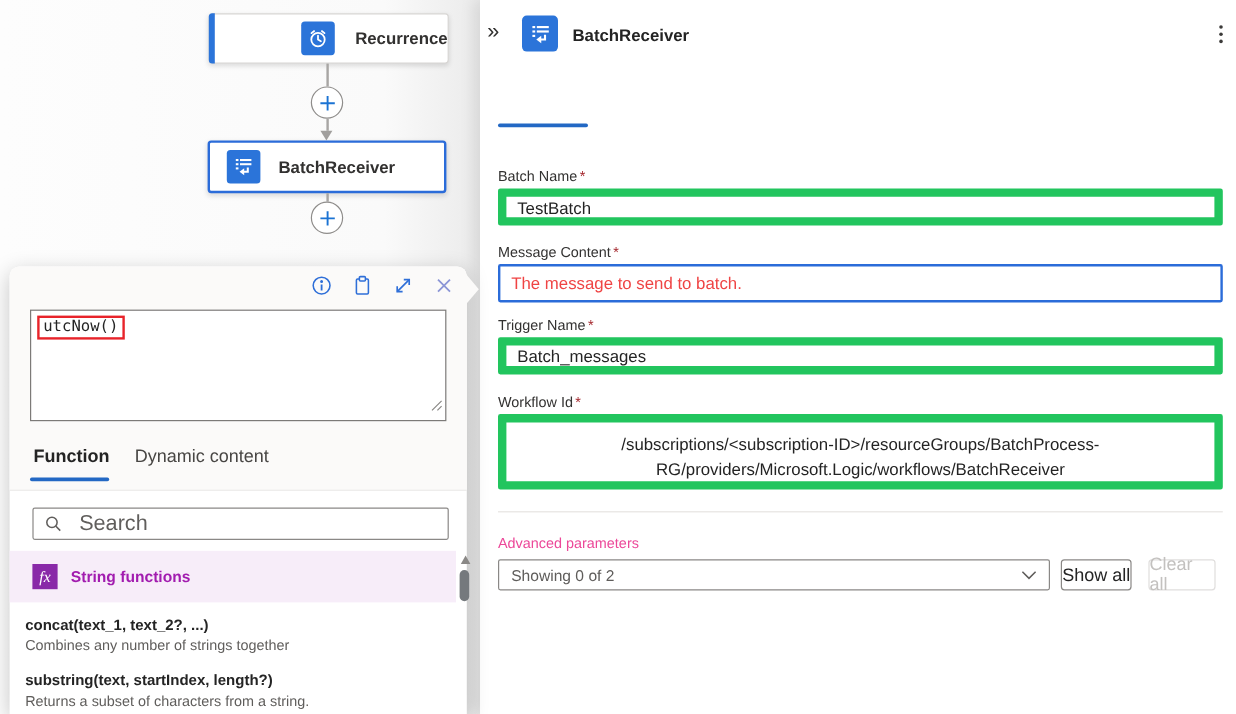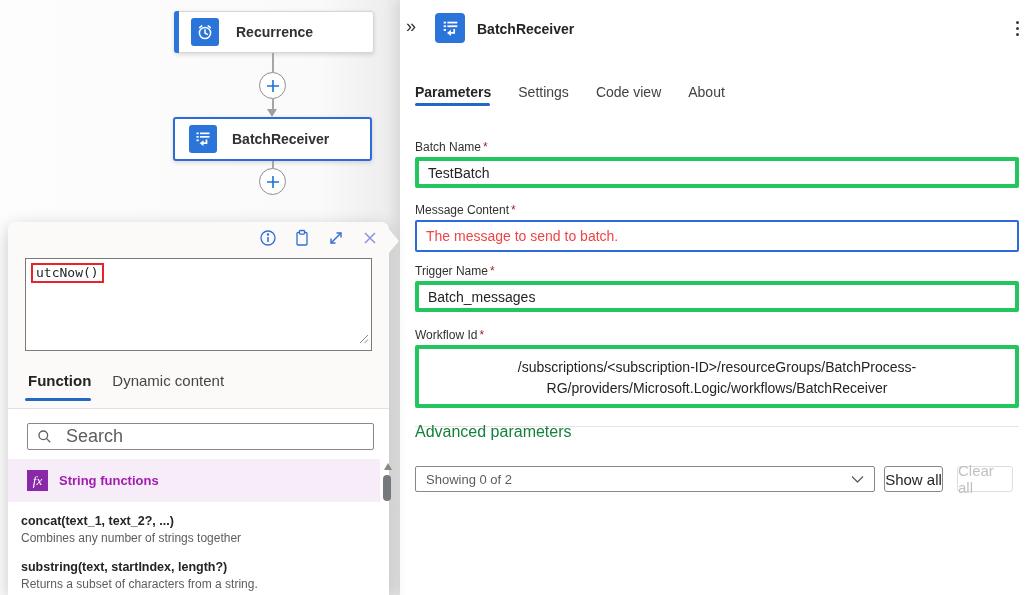--- a/index.html
+++ b/index.html
@@ -8,21 +8,21 @@
 
   
   .canvas { position:absolute; left:0; top:0; width:400px; height:595px;
             background:linear-gradient(to right,#fdfdfd 0%,#fafafa 80%,#ebebeb 100%); }
 
   .node { position:absolute; background:#fff; border:1px solid #d8d6d4; border-radius:3px;
           box-shadow:0 1.5px 4px rgba(0,0,0,.13); display:flex; align-items:center; cursor:pointer; }
   .node-label { font-size:14px; font-weight:700; color:#323130; }
   .node-icon { width:28px; height:28px; border-radius:3px; background:#2b74d9;
                display:flex; align-items:center; justify-content:center; flex:0 0 auto; }
-  .node-recurrence { left:174px; top:11px; width:200px; height:42px; padding-left:16px; }
+  .node-recurrence { left:174px; top:11px; width:200px; height:42px; padding-left:16px;justify-content:flex-end; }
   .node-recurrence .accent-bar { position:absolute; left:-1px; top:-1px; bottom:-1px; width:5px;
                background:#2b74d9; border-radius:3px 0 0 3px; }
   .node-recurrence .node-label { margin-left:17px; }
   .node-batch { left:173px; top:117px; width:199px; height:44px; padding-left:14px;
                border:2px solid #2b6cd9; }
   .node-batch .node-label { margin-left:15px; }
 
   .edge-line { position:absolute; left:272px; width:1.5px; background:#a8a6a4; }
   .edge-arrow { position:absolute; left:267px; width:0; height:0;
                 border-left:5.5px solid transparent; border-right:5.5px solid transparent;
@@ -87,28 +87,28 @@
   .kebab { position:absolute; left:614px; top:19px; display:flex; flex-direction:column;
            gap:3px; cursor:pointer; padding:2px; }
   .kebab i { width:3px; height:3px; background:#3b3a39; border-radius:50%; }
   .panel-tabs { position:absolute; left:15px; top:84px; display:flex; gap:27px; font-size:14px; color:#424242; }
   .panel-tab-active { font-weight:700; color:#242424; }
   .panel-tab-underline { position:absolute; left:15px; top:103px; width:75px; height:3px;
            background:#2368c4; border-radius:2px; }
 
   .f-label { position:absolute; left:15px; font-size:12px; color:#323130; }
   .req { color:#a4262c; margin-left:2px; }
-  .f-input { position:absolute; left:15px; width:604px; background:#fff; border:4px solid #22c55e;
+  .f-input { position:absolute; left:15px; width:604px; background:#fff; border:7px solid #22c55e;
            border-radius:2px; font-size:14px; color:#242424; display:flex; align-items:center;
            padding:0 9px; cursor:text; }
   .f-input.focused { border:2px solid #2b6cd9; }
   .f-input .ph { color:#ef4444; }
   .f-input.multiline { display:block; padding:8px 9px; line-height:21px; align-items:flex-start; }
   .panel-divider { position:absolute; left:15px; top:426px; width:604px; height:1px; background:#e6e4e2; }
-  .adv-label { position:absolute; left:15px; top:423px; font-size:16px; color:#15803d; }
+  .adv-label { position:absolute; left:15px; top:446px; font-size:12px; color:#ec4899; }
   .adv-dropdown { position:absolute; left:15px; top:466px; width:460px; height:26px;
            border:1px solid #8a8886; border-radius:2px; display:flex; align-items:center;
            padding:0 10px; font-size:13px; color:#5f5d5b; cursor:pointer; background:#fff; }
   .adv-dropdown .spacer { flex:1; }
   .btn { position:absolute; top:466px; height:26px; border-radius:3px; background:#fff;
            font-size:15px; display:flex; align-items:center; justify-content:center; cursor:pointer; }
   .btn-showall { left:484px; width:59px; border:1px solid #8a8886; color:#242424; }
   .btn-clearall { left:557px; width:56px; border:1px solid #e0dedd; color:#c3c1bf; cursor:default; }
 </style>
 </head>
@@ -248,26 +248,20 @@
         <path d="M10.5 11.3 L 6.6 14.2 L 10.5 17.1 Z"></path>
       </svg>
     </span>
     <span class="panel-title">BatchReceiver</span>
     <span class="kebab">
         <i></i>
         <i></i>
         <i></i>
       </span>
 
-    <div class="panel-tabs">
-      <span class="panel-tab-active">Parameters</span>
-      <span>Settings</span>
-      <span>Code view</span>
-      <span>About</span>
-    </div>
     <div class="panel-tab-underline"></div>
 
     <div class="f-label" style="top:140px;">
       <span>Batch Name</span><span class="req">*</span>
     </div>
     <div class="f-input" style="top:157px; height:31px;">
       <span>TestBatch</span>
     </div>
 
     <div class="f-label" style="top:203px;">

